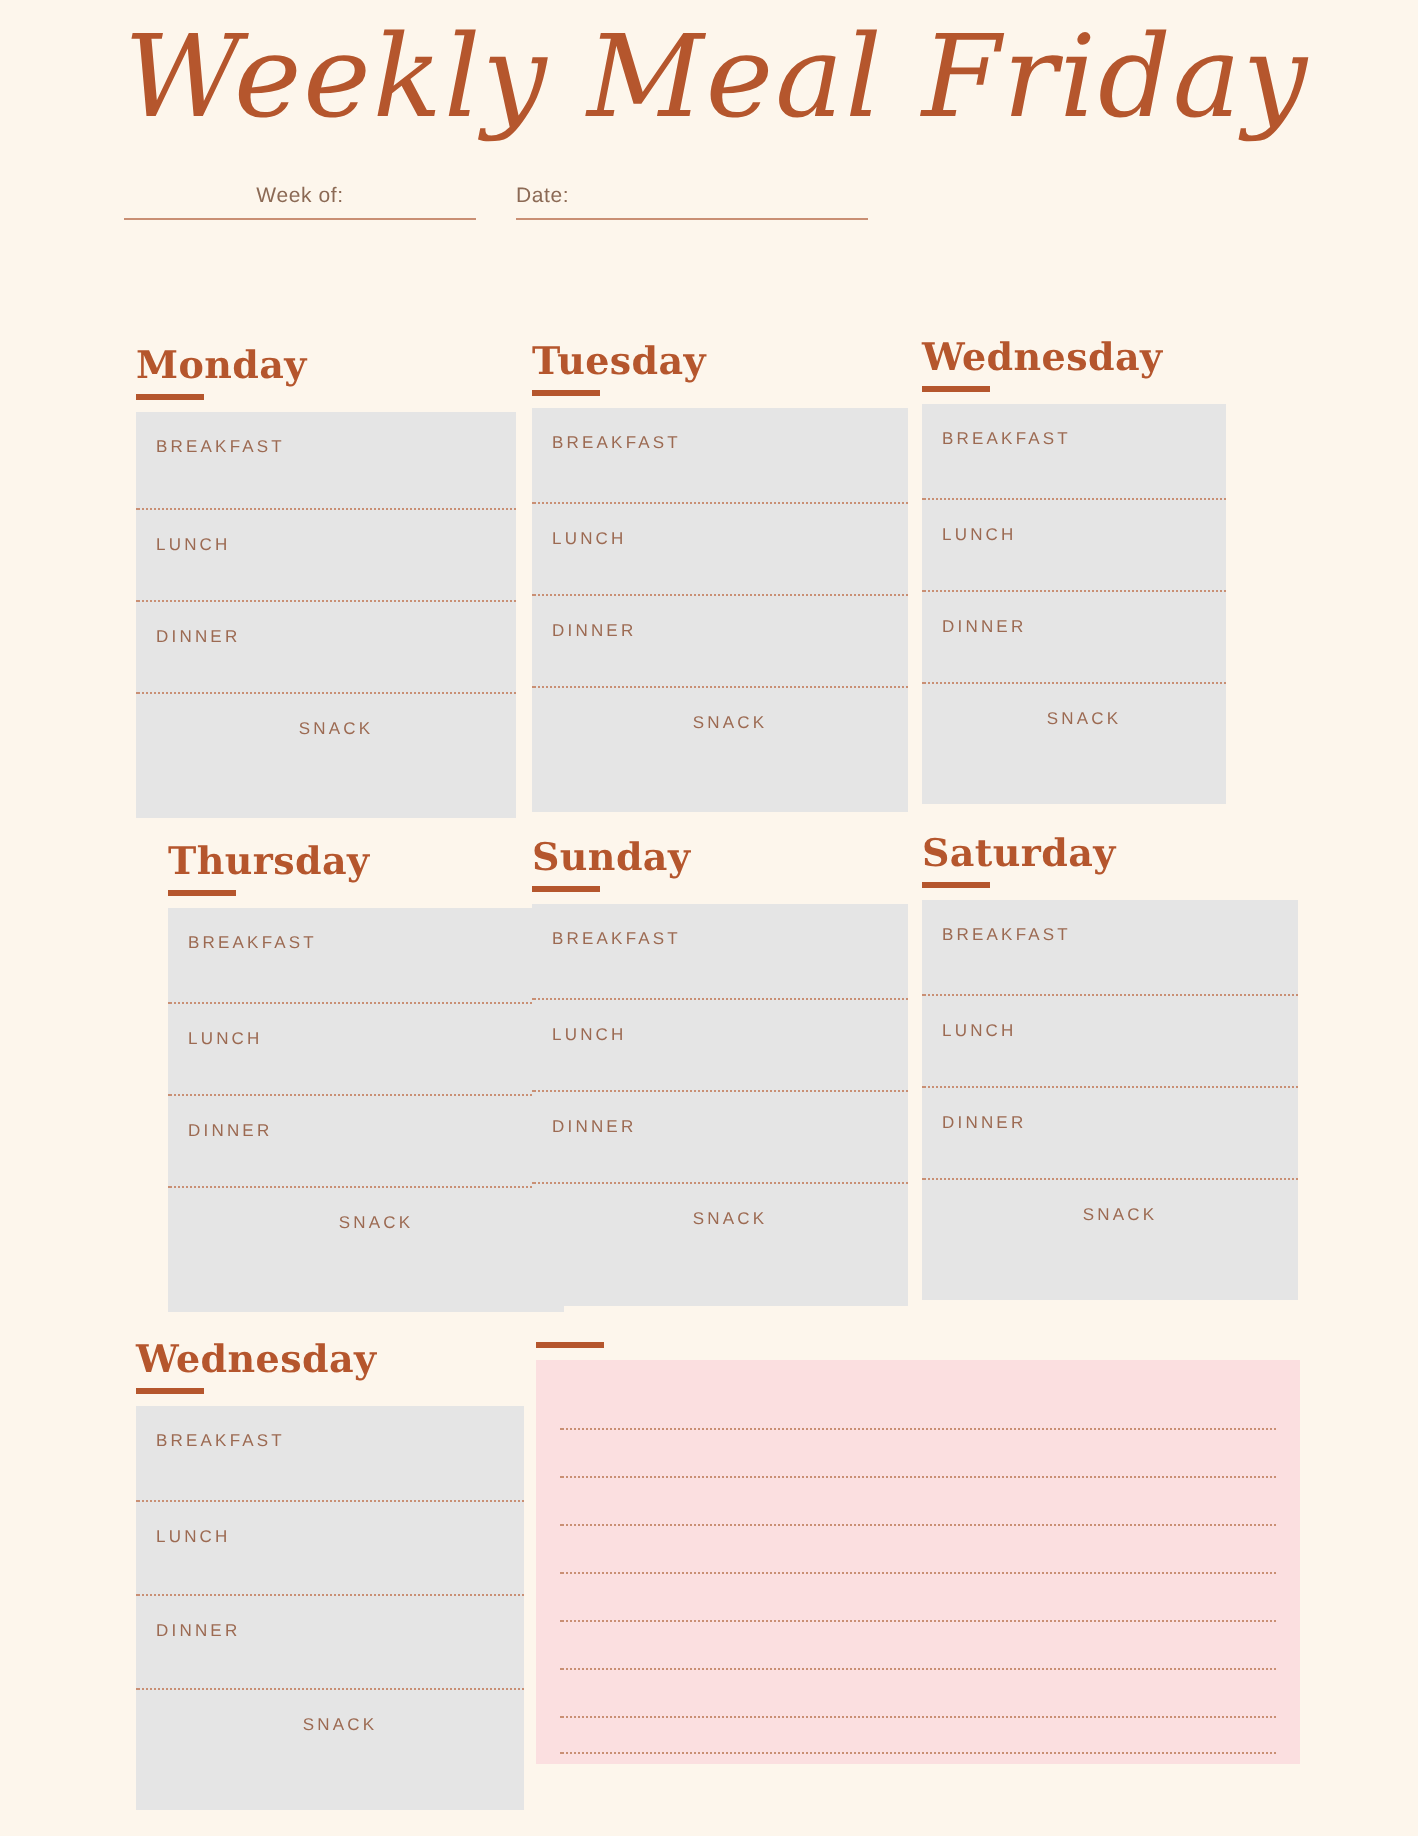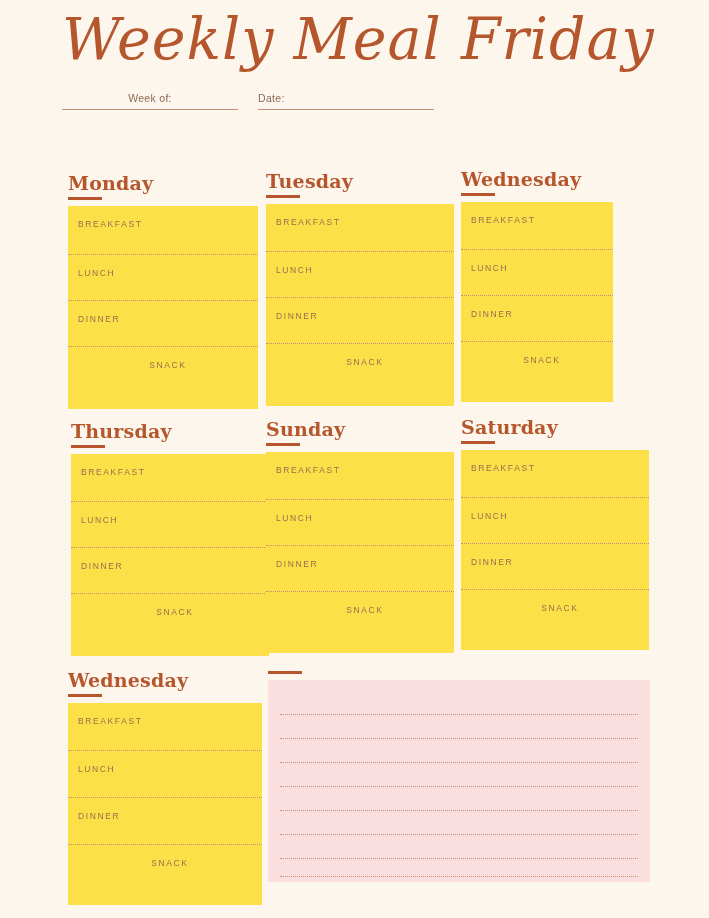--- a/index.html
+++ b/index.html
@@ -70,21 +70,21 @@
     letter-spacing: 0.2px;
   }
   .head-rule {
     width: 34px;
     height: 3px;
     background: #b5562d;
     margin-top: 3px;
     margin-bottom: 6px;
   }
   .card {
-    background: #fde047;
+    background: #e5e5e5;
     box-sizing: border-box;
   }
   .meal {
     box-sizing: border-box;
     position: relative;
     border-bottom: 1px dotted #c98f74;
     padding: 7px 0 0 10px;
   }
   .meal:last-child { border-bottom: none; text-align: center; }
   .meal-label {
@@ -172,21 +172,21 @@
       </div>
       <div class="meal" style="height:46px;">
         <span class="meal-label">DINNER</span>
       </div>
       <div class="meal" style="height:60px;">
         <span class="meal-label">SNACK</span>
       </div>
     </div>
   </div>
 
-  <div class="day" style="left:71px; top:392px; width:198px;">
+  <div class="day" style="left:84px; top:392px; width:198px;">
     <div class="day-head">Thursday</div>
     <div class="head-rule"></div>
     <div class="card" style="height:202px;">
       <div class="meal" style="height:48px;">
         <span class="meal-label">BREAKFAST</span>
       </div>
       <div class="meal" style="height:46px;">
         <span class="meal-label">LUNCH</span>
       </div>
       <div class="meal" style="height:46px;">

